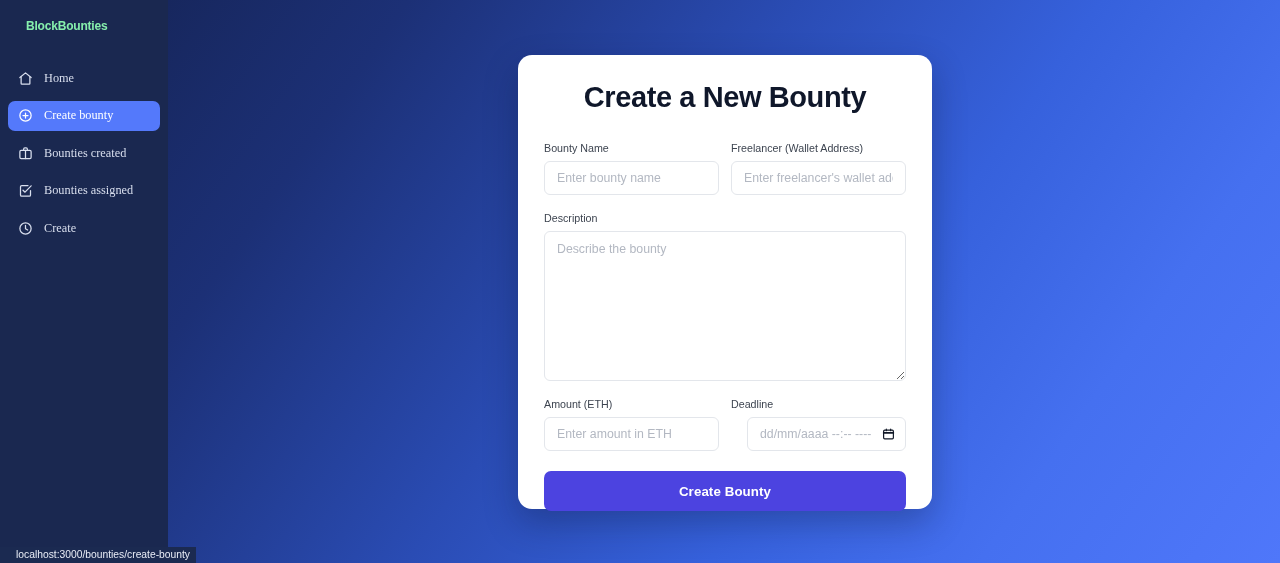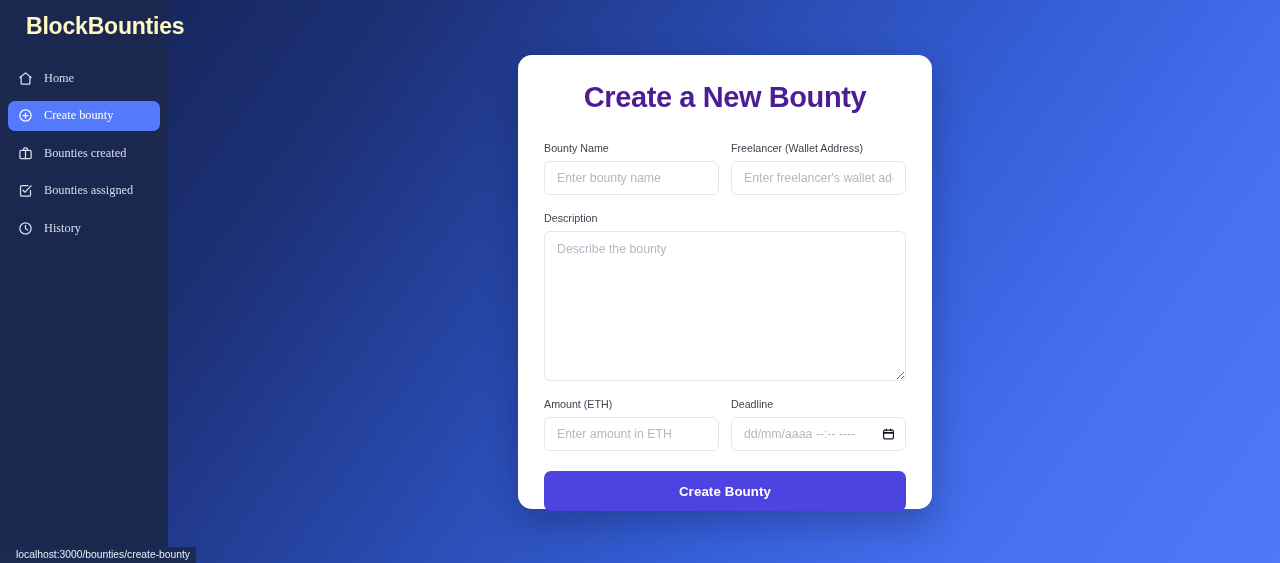--- a/index.html
+++ b/index.html
@@ -23,22 +23,22 @@
     width: 168px;
     height: 563px;
     flex: 0 0 168px;
     background: #1a2850;
     padding-top: 13px;
     position: relative;
     z-index: 3;
   }
 
   .brand {
-    color: #fef9c3;
-    font-size: 23px;
+    color: #86efac;
+    font-size: 12px;
     font-weight: bold;
     letter-spacing: -0.2px;
     padding: 0 17px 0 26px;
     line-height: 26px;
     white-space: nowrap;
   }
 
   .nav {
     margin-top: 24px;
     padding: 0 8px;
@@ -98,21 +98,21 @@
     background: #ffffff;
     border-radius: 14px;
     box-shadow: 0 14px 34px rgba(9, 18, 48, 0.30);
     padding: 24px 26px 0 26px;
   }
 
   .card-title {
     text-align: center;
     font-size: 29px;
     font-weight: bold;
-    color: #4c1d95;
+    color: #0f172a;
     letter-spacing: -0.4px;
     line-height: 36px;
     margin-bottom: 26px;
   }
 
   .row {
     display: flex;
     gap: 12px;
   }
   .field { flex: 1; min-width: 0; }
@@ -153,21 +153,21 @@
     outline: none;
     resize: vertical;
     display: block;
   }
   .f-textarea::placeholder { color: #b3b8c2; }
 
   .gap-a { height: 16px; }
   .gap-b { height: 16px; }
 
   
-  .date-wrap { position: relative; }
+  .date-wrap { position: relative; margin-left: 16px; }
   .date-wrap .f-input { padding-right: 32px; color: #bfc4cd; }
   .cal-ico {
     position: absolute;
     right: 11px;
     top: 50%;
     transform: translateY(-50%);
     width: 13px;
     height: 13px;
     pointer-events: none;
   }
@@ -254,21 +254,21 @@
         <span>Bounties assigned</span>
       </div>
 
       <div class="nav-item">
         <span class="ico">
           <svg viewBox="0 0 24 24" fill="none" stroke="currentColor" stroke-width="2" stroke-linecap="round" stroke-linejoin="round">
             <circle cx="12" cy="12" r="9"></circle>
             <path d="M12 7v5.5l3.5 2"></path>
           </svg>
         </span>
-        <span>History</span>
+        <span>Create</span>
       </div>
 
     </nav>
   </aside>
 
   <main class="main">
 
     <section class="card">
 
       <h1 class="card-title">Create a New Bounty</h1>

